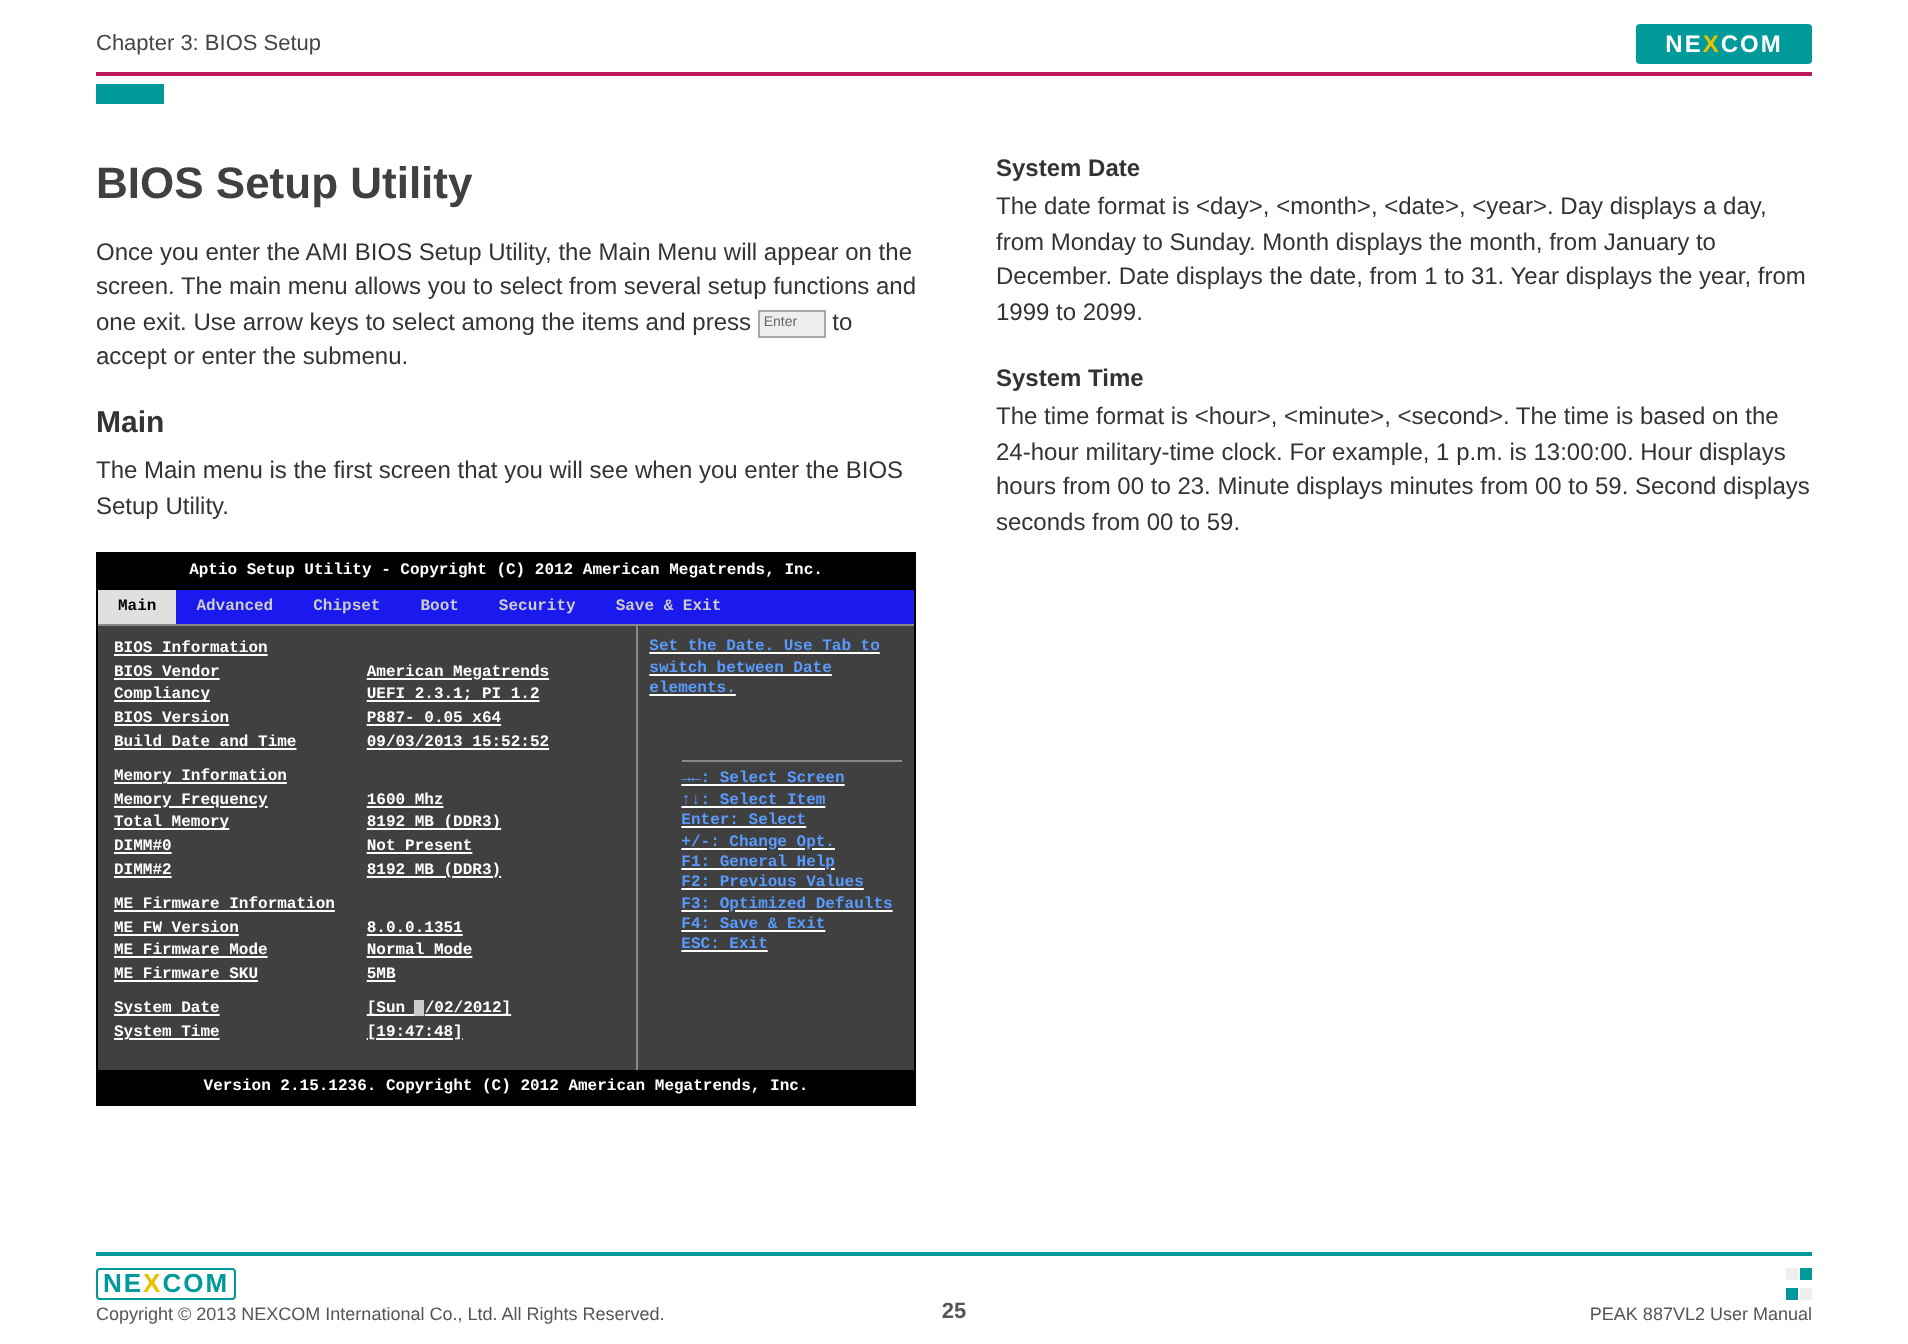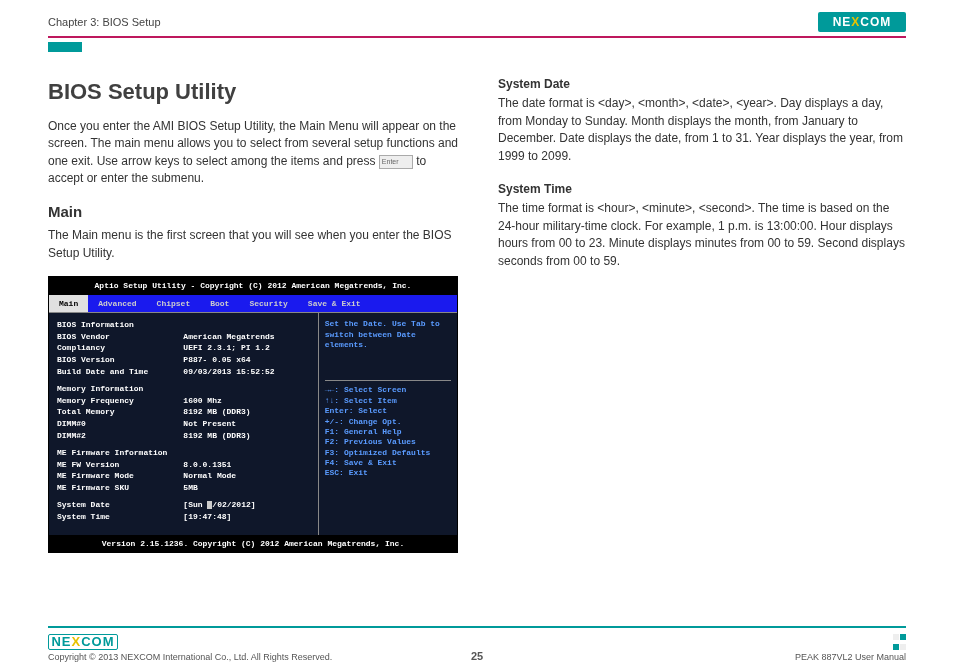--- a/index.html
+++ b/index.html
@@ -11,34 +11,34 @@
   .logo-top .x { color: #e6c200; }
   .tab-mark { width: 34px; height: 10px; background: #009a9a; margin-top: 2px; margin-bottom: 24px; }
   .columns { display: flex; gap: 40px; }
   .col { flex: 1; font-size: 12px; line-height: 1.45; color: #333; }
   h1 { font-size: 22px; font-weight: bold; color: #404040; margin-bottom: 10px; }
   h2 { font-size: 15px; font-weight: bold; color: #333; margin: 14px 0 4px 0; }
   .subhead { font-size: 12px; font-weight: bold; margin-top: 0; margin-bottom: 2px; }
   p { margin-bottom: 6px; }
   .enter-key { display: inline-block; width: 34px; height: 14px; background: #eee; border: 1px solid #aaa; vertical-align: middle; font-size: 7px; line-height: 12px; text-align: left; padding-left: 2px; color: #666; }
   
-  .bios { width: 410px; background: #0f172a; margin-top: 14px; font-family: "Courier New", monospace; font-size: 8px; color: #fff; border: 1px solid #000; }
+  .bios { width: 410px; background: #404040; margin-top: 14px; font-family: "Courier New", monospace; font-size: 8px; color: #fff; border: 1px solid #000; }
   .bios-title { background: #000; color: #fff; text-align: center; font-weight: bold; padding: 3px; }
   .bios-tabs { display: flex; background: #1a1aee; border-bottom: 1px solid #888; }
   .bios-tab { padding: 3px 10px; color: #ccc; font-weight: bold; }
   .bios-tab.active { background: #e0e0e0; color: #000; }
-  .bios-body { display: flex; }
+  .bios-body { display: flex; text-decoration: underline; }
   .bios-left { flex: 2; padding: 6px 8px; border-right: 1px solid #888; }
   .bios-right { flex: 1; padding: 6px 6px; }
   .bios-row { display: flex; }
   .bios-label { flex: 1; font-weight: bold; }
   .bios-val { flex: 1; font-weight: bold; }
   .bios-section { margin-bottom: 6px; }
   .bios-help { color: #5a9bff; font-weight: bold; line-height: 1.3; }
-  .bios-keys { color: #5a9bff; font-weight: bold; margin-top: 30px; border-top: 1px solid #888; padding-top: 4px; line-height: 1.3; }
+  .bios-keys { color: #5a9bff; font-weight: bold; margin-top: 30px; border-top: 1px solid #888; padding-top: 4px; line-height: 1.3; margin-left: 16px; }
   .bios-keys div { white-space: nowrap; }
   .bios-highlight .bios-label, .bios-highlight .bios-val { color: #fff; }
   .bios-footer { background: #000; color: #fff; text-align: center; font-weight: bold; padding: 3px; }
   .cursor { display:inline-block; width:5px; height:8px; background:#ccc; vertical-align:middle;}
   
   .footer { position: absolute; bottom: 10px; left: 48px; right: 48px; border-top: 2px solid #009a9a; padding-top: 4px; display: flex; justify-content: space-between; align-items: flex-end; font-size: 9px; color: #555; }
   .footer-logo { width: 70px; height: 16px; background: #fff; color: #009a9a; font-weight: bold; font-size: 13px; border: 1px solid #009a9a; text-align: center; line-height: 14px; border-radius: 2px; letter-spacing: 1px; margin-bottom: 2px;}
   .footer-logo .x { color: #e6c200; }
   .footer-center { position: absolute; left: 50%; transform: translateX(-50%); font-weight: bold; font-size: 11px; }
   .footer-right-box { text-align: right; }

